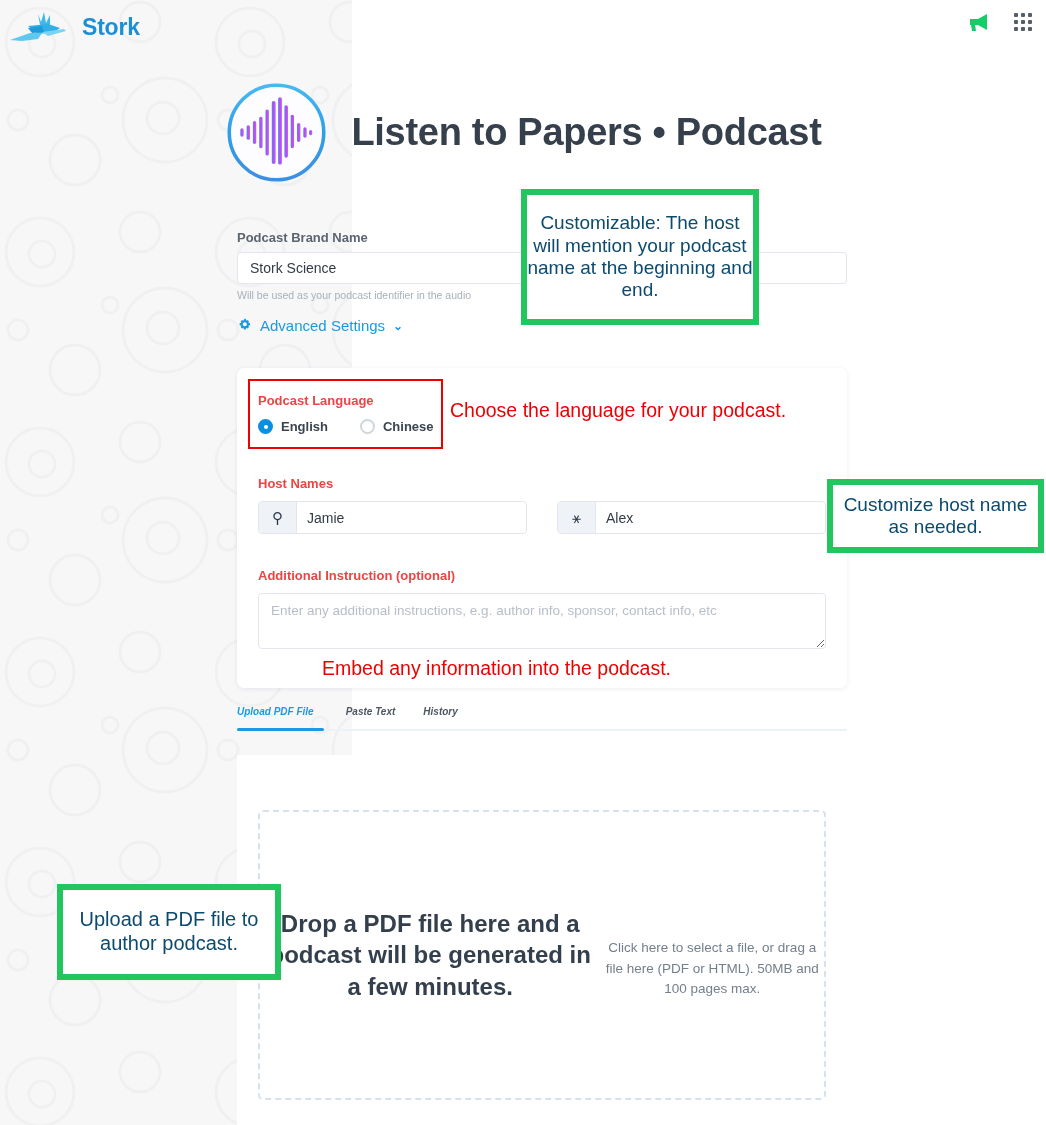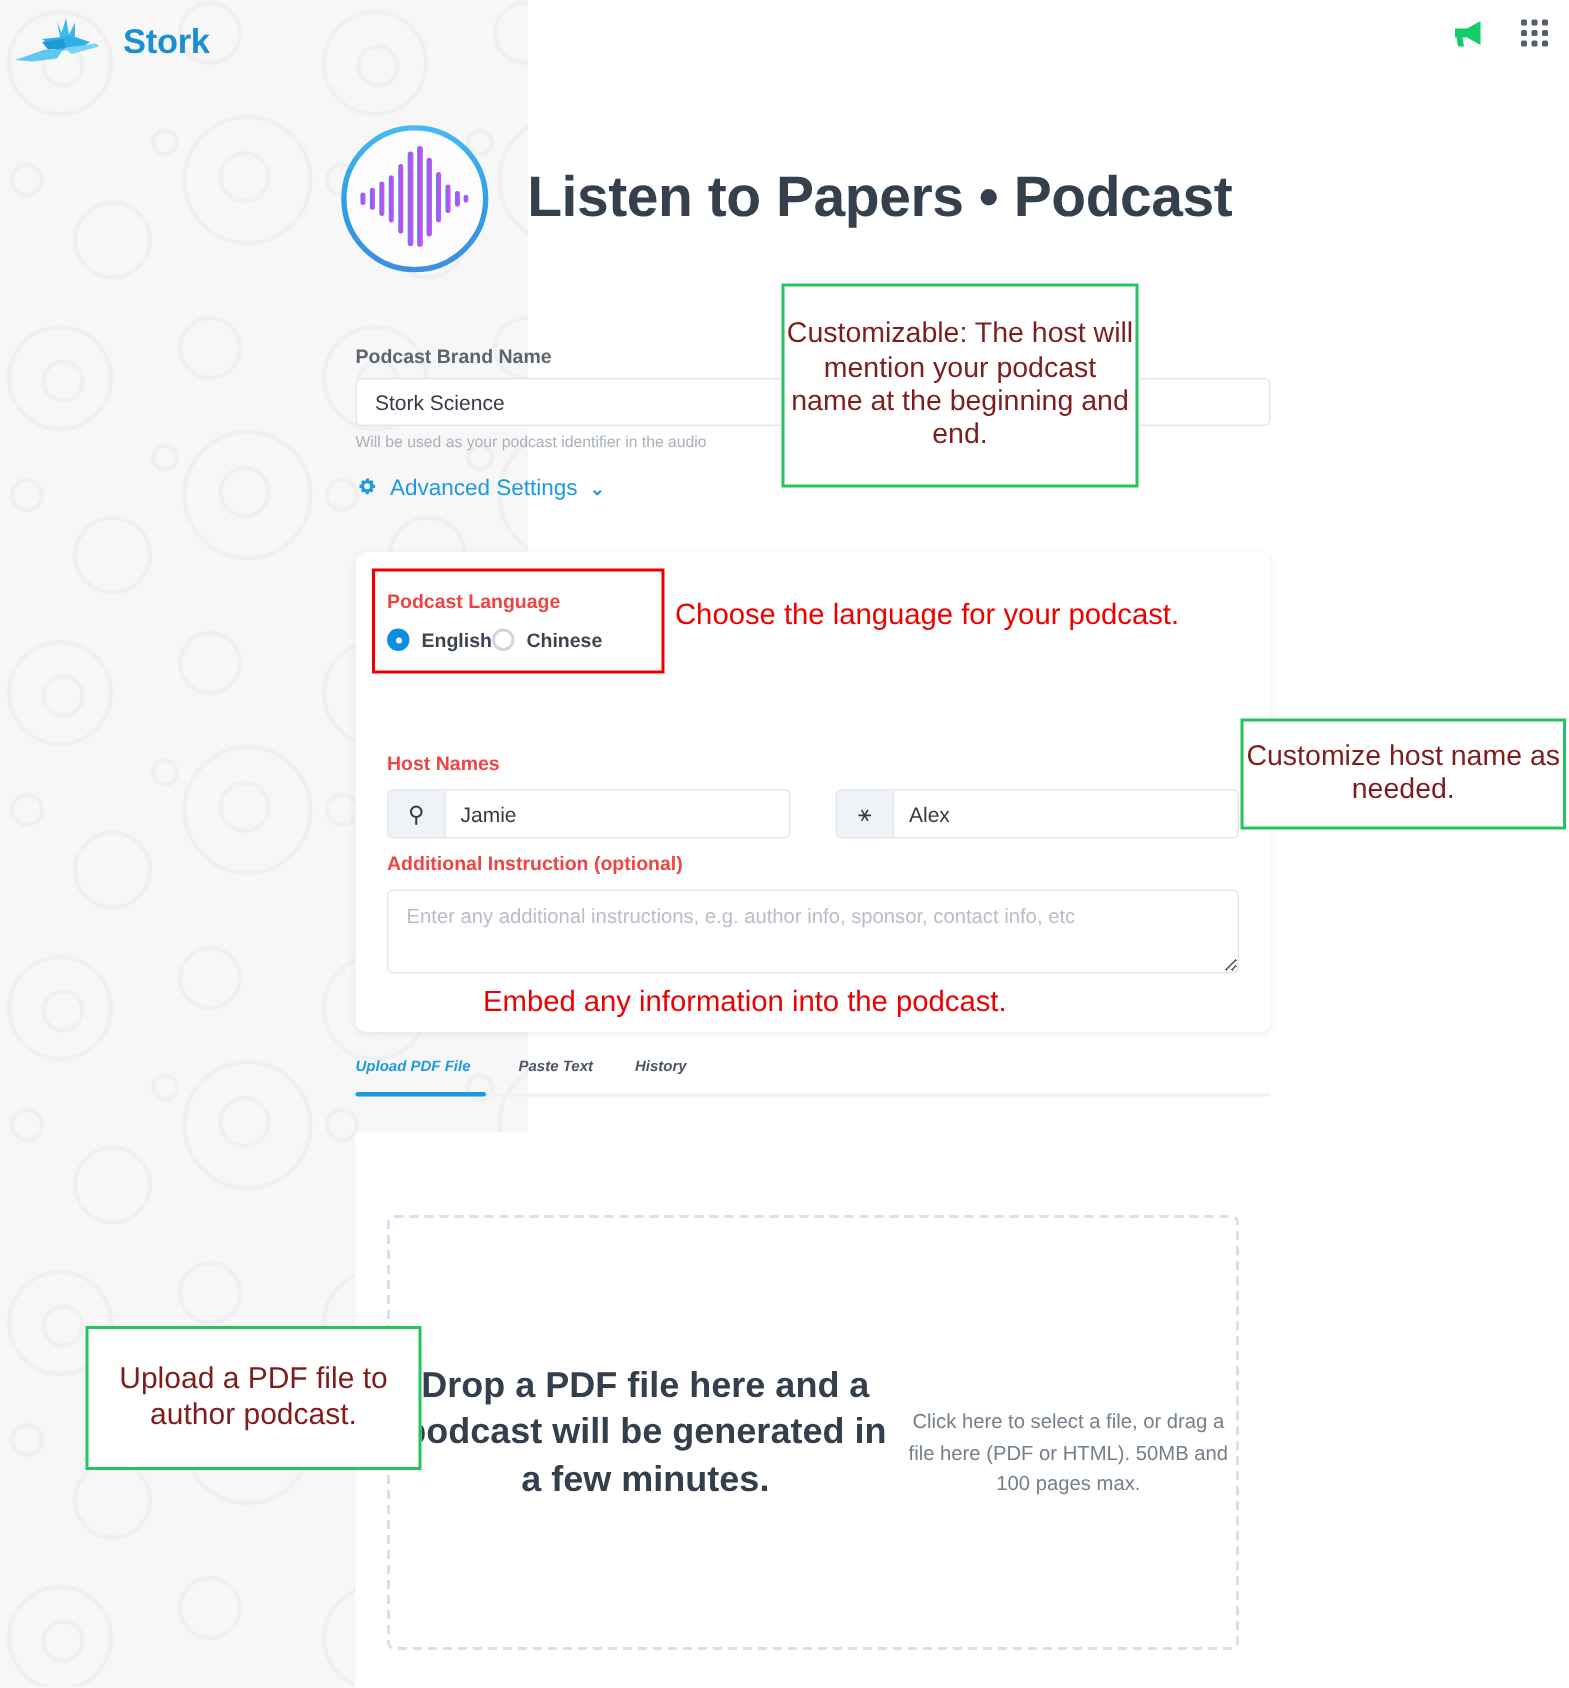--- a/index.html
+++ b/index.html
@@ -170,20 +170,21 @@
   }
   #lang-block {
     position: absolute;
     left: 21px;
     top: 25px;
   }
   #lang-options {
     margin-top: 11px;
     display: flex;
     align-items: center;
+    gap: 32px;
   }
   .radio-opt {
     display: flex;
     align-items: center;
     gap: 8px;
     cursor: pointer;
     font-size: 13px;
     color: #3b444f;
     font-weight: bold;
   }
@@ -207,21 +208,20 @@
     width: 4px; height: 4px;
     border-radius: 50%;
     background: #fff;
   }
 
   #hosts-block {
     position: absolute;
     left: 21px;
     top: 108px;
     width: 568px;
-    margin-top: 25px;
   }
   #hosts-row {
     display: flex;
     gap: 30px;
     margin-top: 10px;
   }
   .host-field {
     display: flex;
     align-items: stretch;
     width: 269px;
@@ -344,23 +344,23 @@
     font-size: 13.5px;
     color: #747f8c;
     text-align: center;
     line-height: 1.55;
     max-width: 500px;
   }
 
   
   .anno {
     position: absolute;
-    border: 2px solid #22c55e;
+    border: 6px solid #22c55e;
     background: #ffffff;
-    color: #7f1d1d;
+    color: #0c4a6e;
     text-align: center;
     z-index: 20;
     display: flex;
     align-items: center;
     justify-content: center;
     line-height: 1.18;
   }
   .anno-open {
     position: absolute;
     border: 2.5px solid #ee0000;

